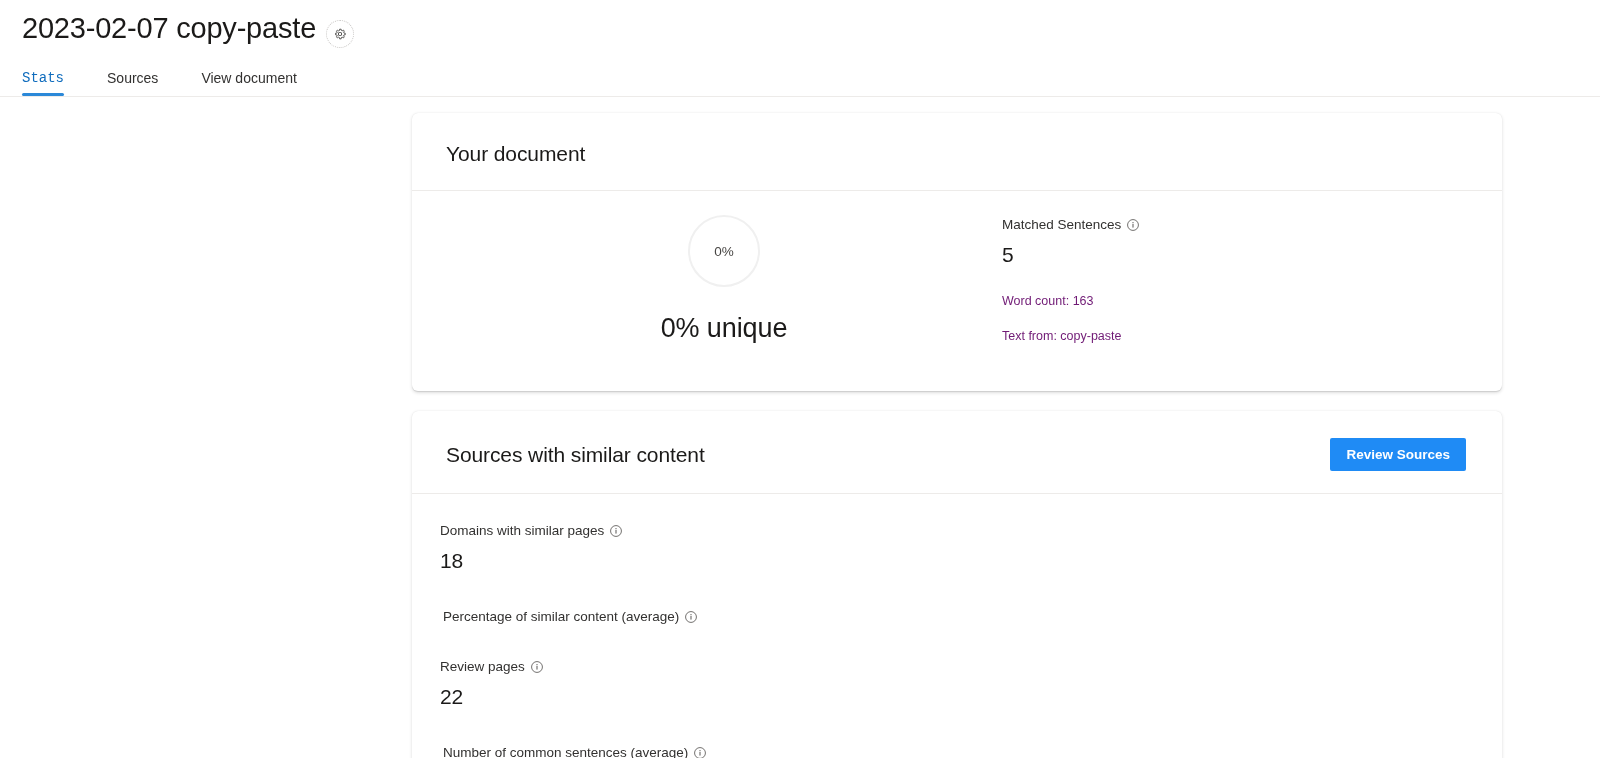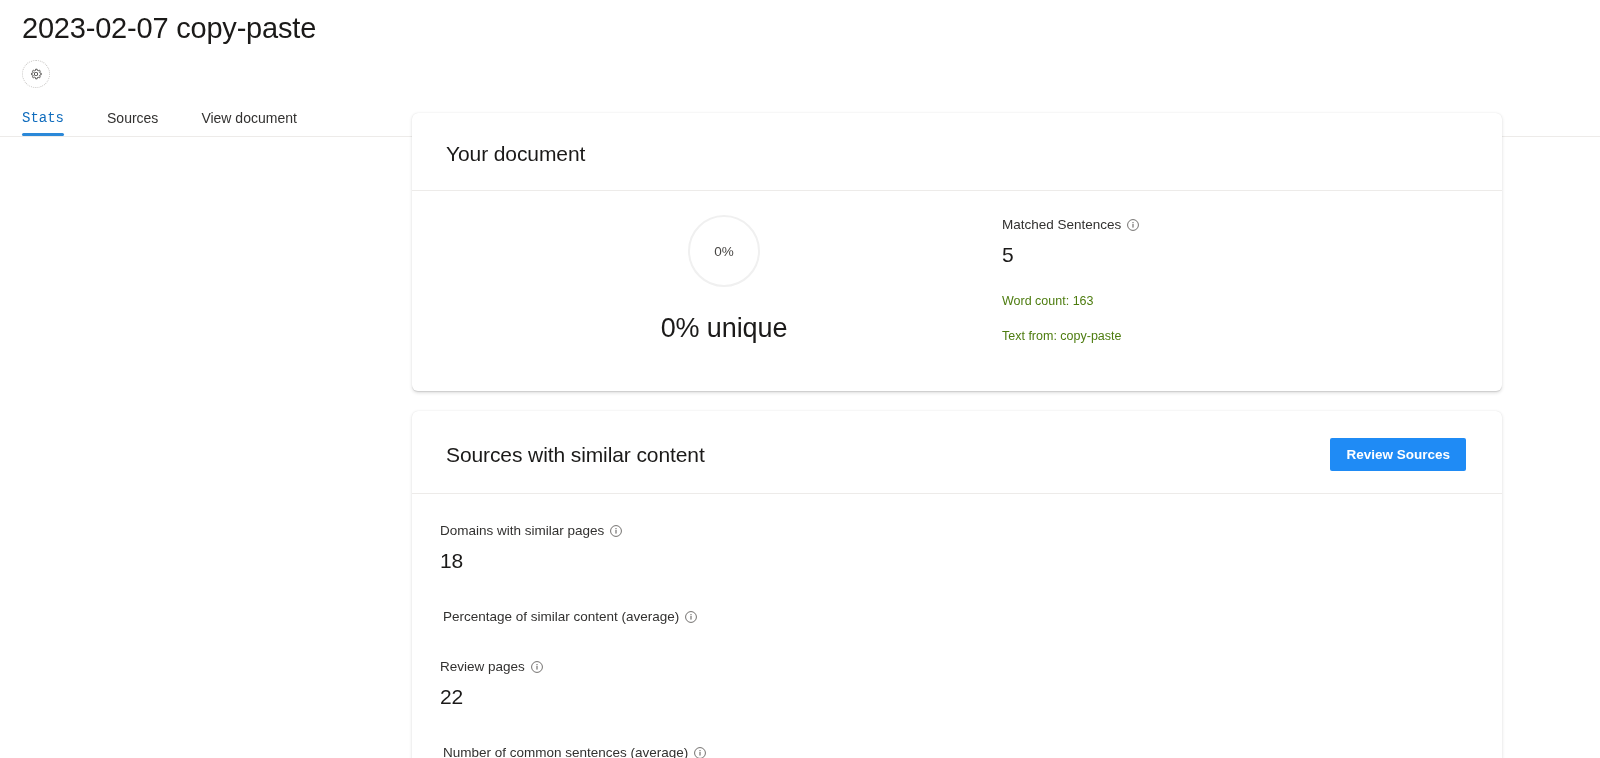--- a/index.html
+++ b/index.html
@@ -16,24 +16,23 @@
     position: relative;
   }
 
   
   .page-header {
     padding: 0;
     position: relative;
   }
   .title-row {
     display: flex;
-    align-items: flex-start;
+    align-items: flex-end;
     gap: 10px;
     padding: 8px 0 0 22px;
-    flex-direction: column;
   }
   .page-title {
     font-size: 29px;
     font-weight: 400;
     line-height: 40px;
     color: #1b1a19;
     letter-spacing: -0.2px;
     white-space: nowrap;
   }
   .settings-btn {
@@ -187,21 +186,21 @@
   .stat-value {
     font-size: 21px;
     color: #1b1a19;
     font-weight: 400;
     line-height: 30px;
     margin-top: 6px;
     letter-spacing: -0.1px;
   }
   .meta-line {
     font-size: 12.5px;
-    color: #4d7c0f;
+    color: #701a75;
     line-height: 18px;
     margin-top: 17px;
   }
   .meta-line.first { margin-top: 22px; }
 
   .info-icon {
     display: inline-flex;
     width: 14px;
     height: 14px;
     flex: 0 0 auto;

